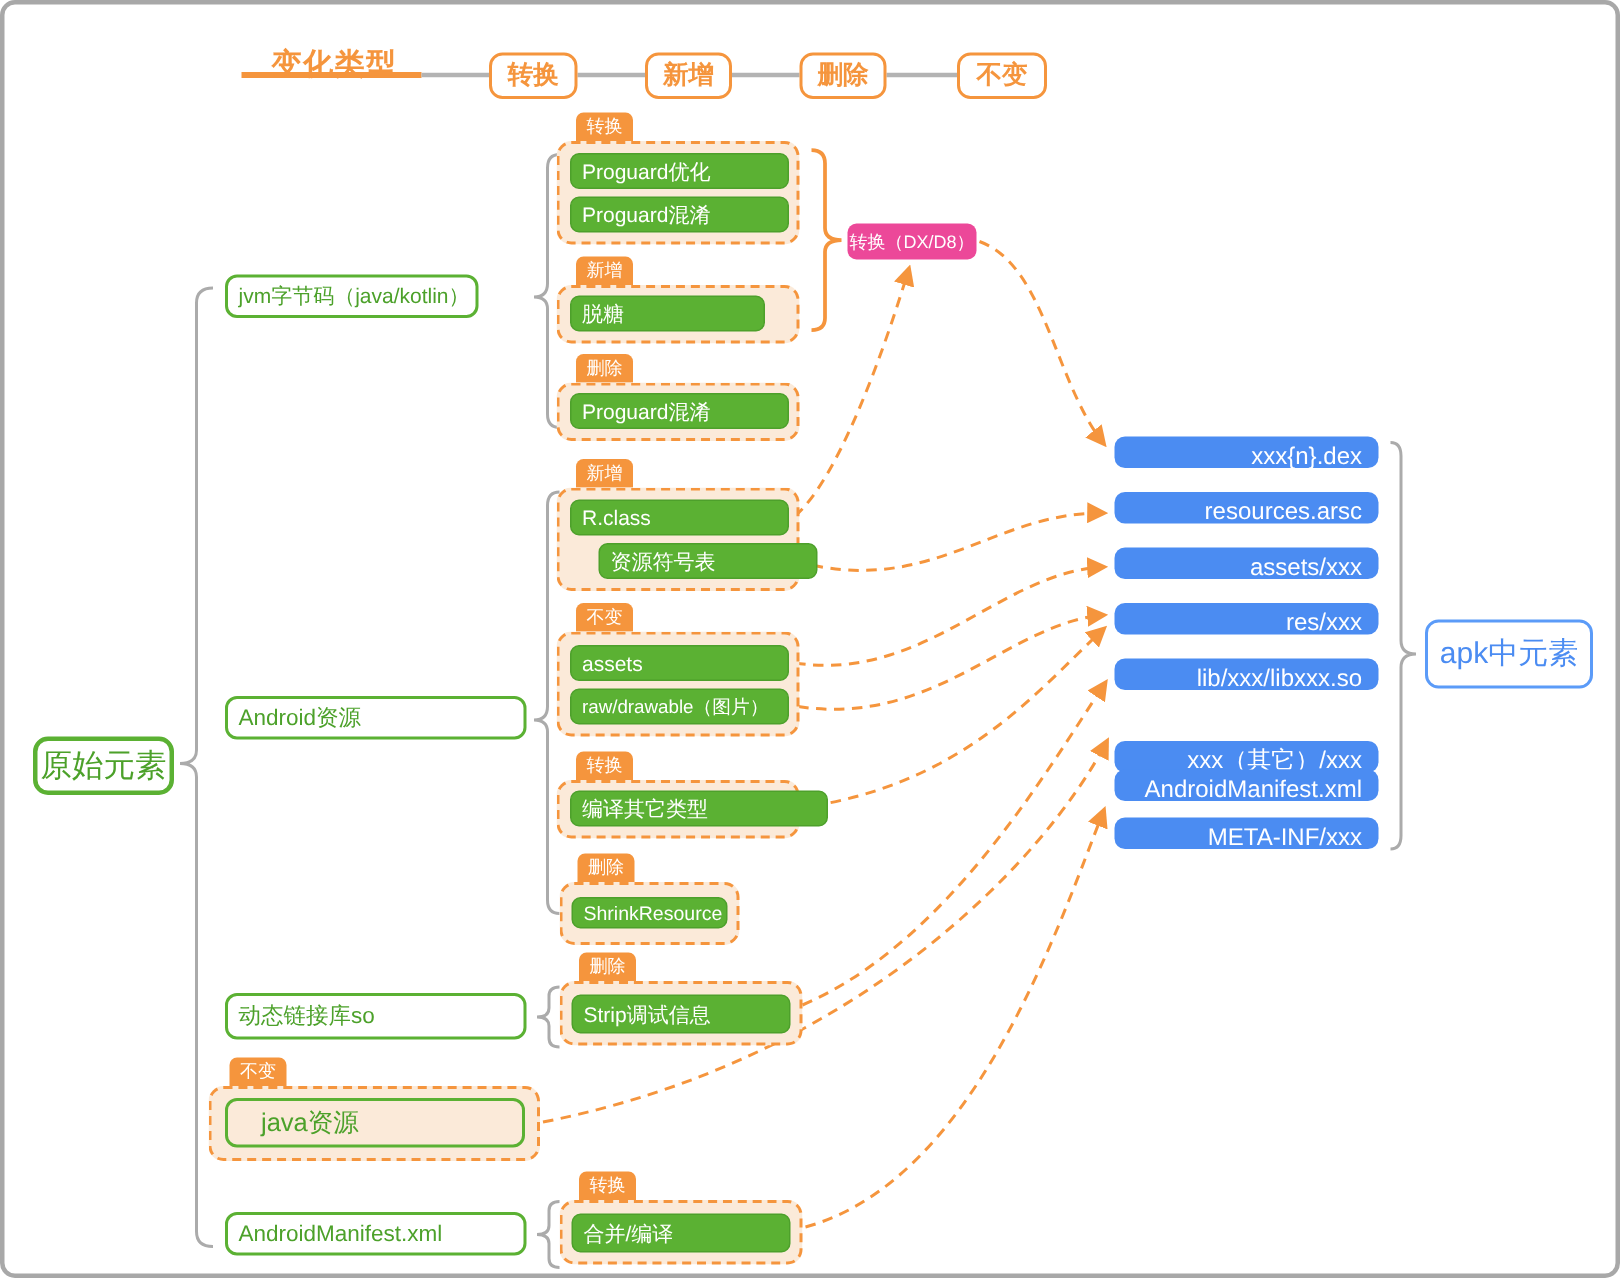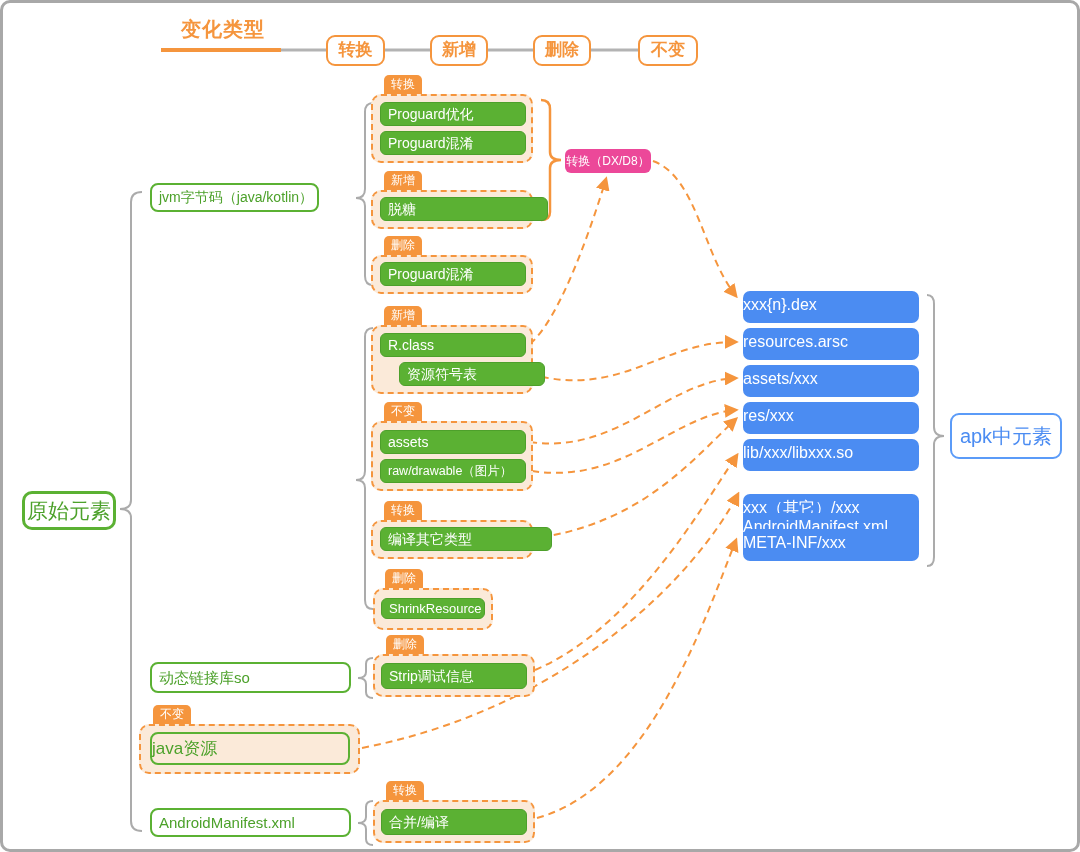--- a/index.html
+++ b/index.html
@@ -4,21 +4,21 @@
 <style>
   html,body{margin:0;padding:0;background:#fff;}
   .page{
     position:relative;width:1080px;height:852px;box-sizing:border-box;
     background:#ffffff;border:3px solid #A8A8A8;border-radius:10px;overflow:hidden;
     font-family:"Liberation Sans","DejaVu Sans",sans-serif;
   }
   .layer{position:absolute;left:0;top:0;width:1080px;height:852px;z-index:1;}
   .node{position:absolute;z-index:2;box-sizing:border-box;white-space:nowrap;}
 
-  .legend-title{left:178px;top:13px;font-size:20px;font-weight:bold;color:#F5953D;letter-spacing:1px;}
+  .legend-title{left:178px;top:26px;font-size:20px;font-weight:bold;color:#F5953D;letter-spacing:1px;}
   .legend-box{
     height:31px;border:2.5px solid #F5953D;border-radius:9px;background:#fff;
     color:#F5953D;font-size:17px;text-align:center;line-height:26px;font-weight:bold;
   }
 
   .outline-green{
     border:2px solid #5BB133;border-radius:8px;background:#fff;color:#4CA12A;
     font-size:15px;line-height:25px;padding-left:7px;height:29px;
   }
   .root-box{
@@ -32,31 +32,31 @@
     padding:0 7px;border-radius:5px 5px 0 0;
   }
   .gitem{
     background:#5BB133;border:1px solid #4DA02B;border-radius:6px;color:#fff;
     font-size:14px;line-height:22px;height:24px;padding-left:7px;
   }
   .gitem.tall{height:26px;line-height:24px;}
 
   .peach-src{
     left:147px;top:729px;width:200px;height:33px;border:2px solid #5BB133;border-radius:8px;
-    background:#FBEAD9;color:#4CA12A;font-size:17px;line-height:29px;padding-left:0;
+    background:#FBEAD9;color:#4CA12A;font-size:17px;line-height:29px;padding-left:22px;
   }
 
   .converter{
     left:562px;top:146px;width:86px;height:24px;background:#ec4899;border-radius:6px;
     color:#fff;font-size:12px;text-align:center;line-height:24px;
   }
 
   .blue-box{
-    left:740px;width:176px;height:32px;background:#4B8CF2;border-radius:7px;
-    color:#fff;font-size:16px;line-height:28px;padding-right:11px;
+    left:740px;width:176px;height:21px;background:#4B8CF2;border-radius:7px;
+    color:#fff;font-size:16px;line-height:28px;text-align:right;padding-right:11px;
   }
   .apk-box{
     left:947px;top:410px;width:112px;height:46px;border:2px solid #5B9BF8;border-radius:9px;
     color:#4B8CF2;font-size:20px;text-align:center;line-height:42px;background:#fff;
   }
 </style>
 </head>
 <body>
 
 <div class="page">
@@ -93,35 +93,36 @@
 
   <div class="node legend-title">变化类型</div>
   <div class="node legend-box" style="left:323px;top:32px;width:59px;">转换</div>
   <div class="node legend-box" style="left:427px;top:32px;width:58px;">新增</div>
   <div class="node legend-box" style="left:530px;top:32px;width:58px;">删除</div>
   <div class="node legend-box" style="left:635px;top:32px;width:60px;">不变</div>
 
   <div class="node root-box">原始元素</div>
 
   <div class="node outline-green" style="left:147px;top:180px;width:169px;font-size:14px;">jvm字节码（java/kotlin）</div>
+  <div class="node outline-green" style="left:147px;top:461px;width:201px;">Android资源</div>
   <div class="node outline-green" style="left:147px;top:659px;width:201px;height:31px;line-height:27px;">动态链接库so</div>
   <div class="node outline-green" style="left:147px;top:805px;width:201px;">AndroidManifest.xml</div>
 
   <div class="node tag" style="left:150px;top:702px;">不变</div>
   <div class="node grp" style="left:136px;top:721px;width:221px;height:50px;"></div>
   <div class="node peach-src">java资源</div>
 
   <div class="node tag" style="left:381px;top:72px;">转换</div>
   <div class="node grp" style="left:368px;top:91px;width:162px;height:69px;"></div>
   <div class="node gitem" style="left:377px;top:99px;width:146px;">Proguard优化</div>
   <div class="node gitem" style="left:377px;top:128px;width:146px;">Proguard混淆</div>
 
   <div class="node tag" style="left:381px;top:168px;">新增</div>
   <div class="node grp" style="left:368px;top:187px;width:162px;height:39px;"></div>
-  <div class="node gitem" style="left:377px;top:194px;width:168px;">脱糖</div>
+  <div class="node gitem" style="left:377px;top:194px;width:130px;">脱糖</div>
 
   <div class="node tag" style="left:381px;top:233px;">删除</div>
   <div class="node grp" style="left:368px;top:252px;width:162px;height:39px;"></div>
   <div class="node gitem" style="left:377px;top:259px;width:146px;">Proguard混淆</div>
 
   <div class="node tag" style="left:381px;top:303px;">新增</div>
   <div class="node grp" style="left:368px;top:322px;width:162px;height:69px;"></div>
   <div class="node gitem" style="left:377px;top:330px;width:146px;">R.class</div>
   <div class="node gitem" style="left:396px;top:359px;width:146px;">资源符号表</div>
 
@@ -148,16 +149,16 @@
 
   <div class="node converter">转换（DX/D8）</div>
 
   <div class="node blue-box" style="top:288px;">xxx{n}.dex</div>
   <div class="node blue-box" style="top:325px;">resources.arsc</div>
   <div class="node blue-box" style="top:362px;">assets/xxx</div>
   <div class="node blue-box" style="top:399px;">res/xxx</div>
   <div class="node blue-box" style="top:436px;">lib/xxx/libxxx.so</div>
   <div class="node blue-box" style="top:473px;margin-top:18px;">xxx（其它）/xxx</div>
   <div class="node blue-box" style="top:510px;">AndroidManifest.xml</div>
-  <div class="node blue-box" style="top:526px;">META-INF/xxx</div>
+  <div class="node blue-box" style="top:542px;">META-INF/xxx</div>
   <div class="node apk-box">apk中元素</div>
 
 </div>
 
 </body></html>

